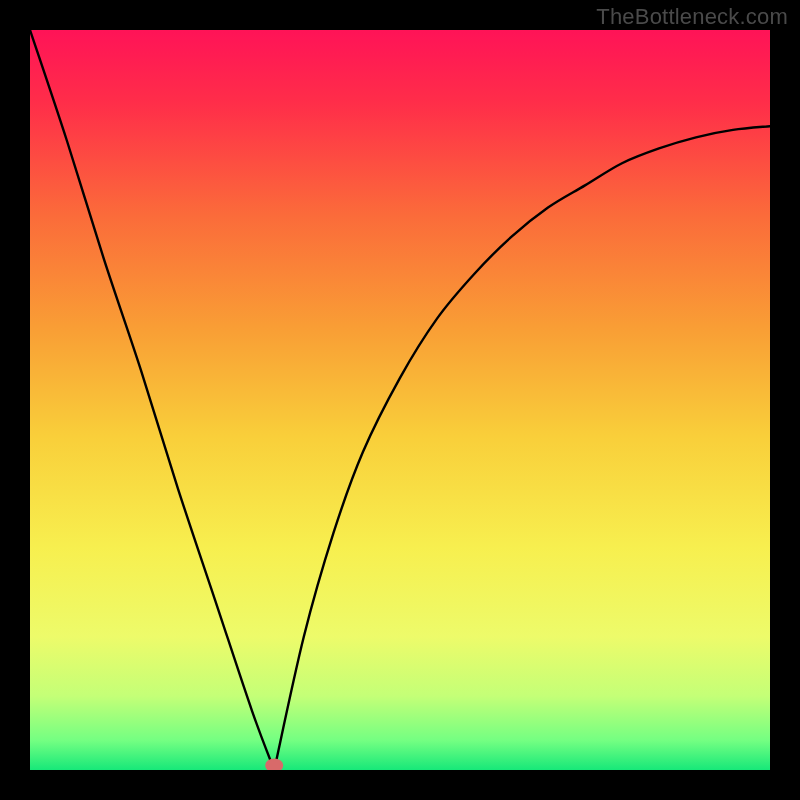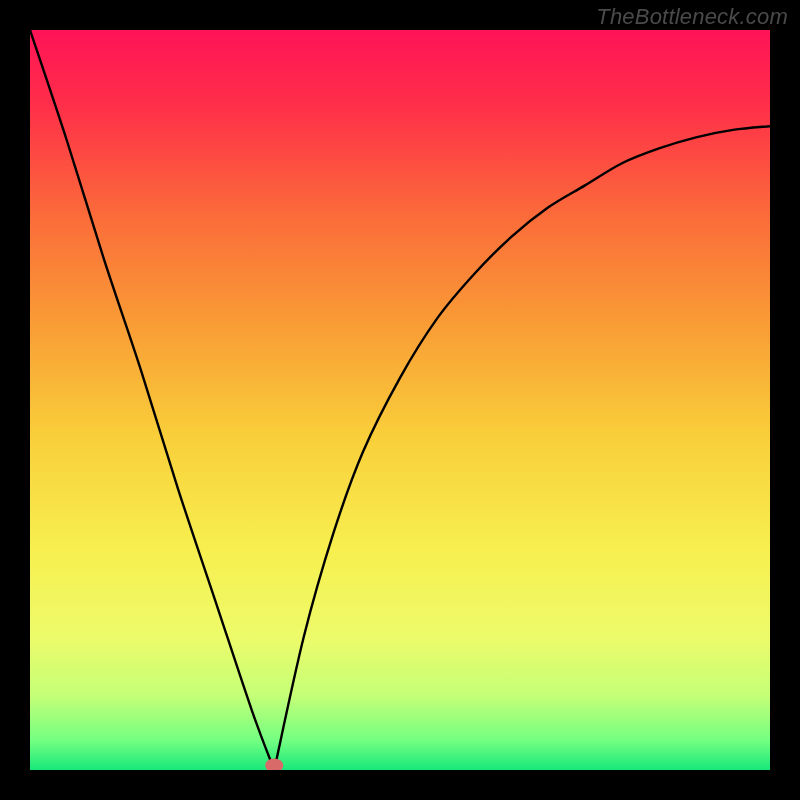--- a/index.html
+++ b/index.html
@@ -8,21 +8,20 @@
     width: 800px;
     height: 800px;
     background: #000;
     overflow: hidden;
     font-family: Arial, Helvetica, sans-serif;
   }
   .wrap {
     position: relative;
     width: 800px;
     height: 800px;
-    font-style: italic;
   }
   .watermark {
     position: absolute;
     top: 4px;
     right: 12px;
     color: #4a4a4a;
     font-size: 22px;
     font-weight: 400;
     letter-spacing: 0.2px;
     z-index: 3;

